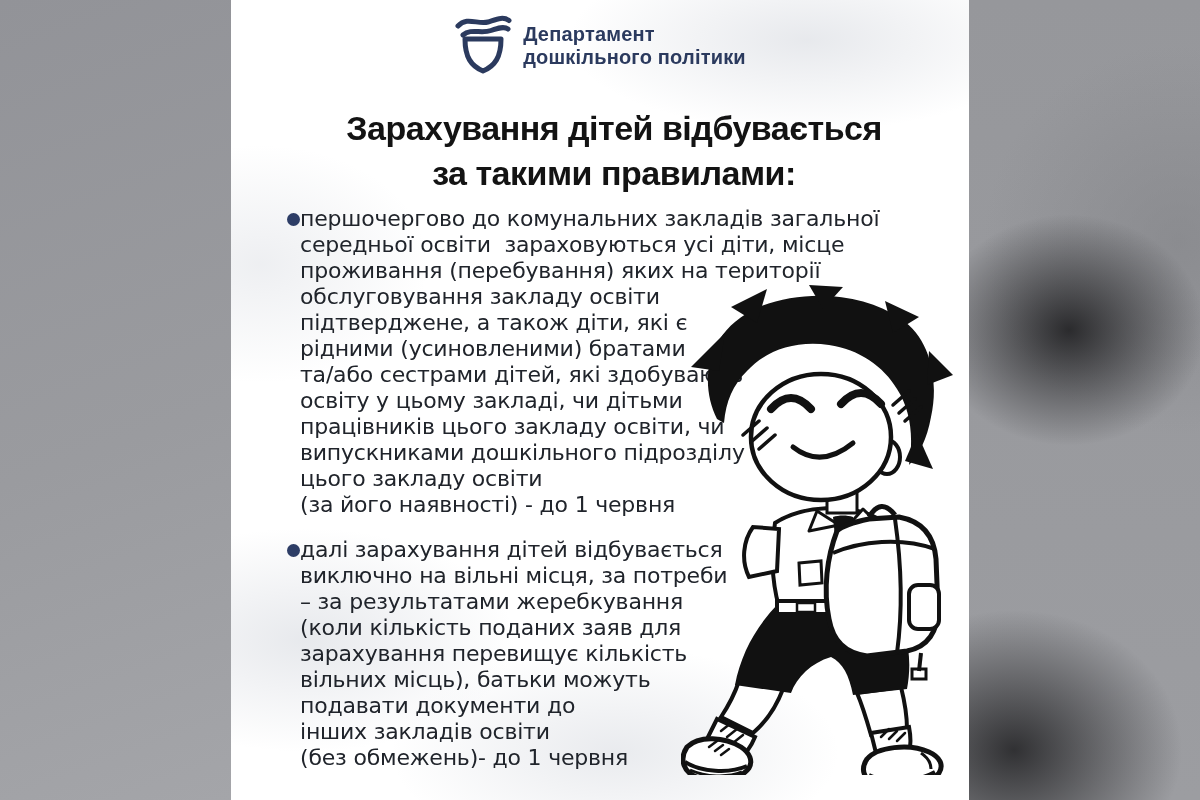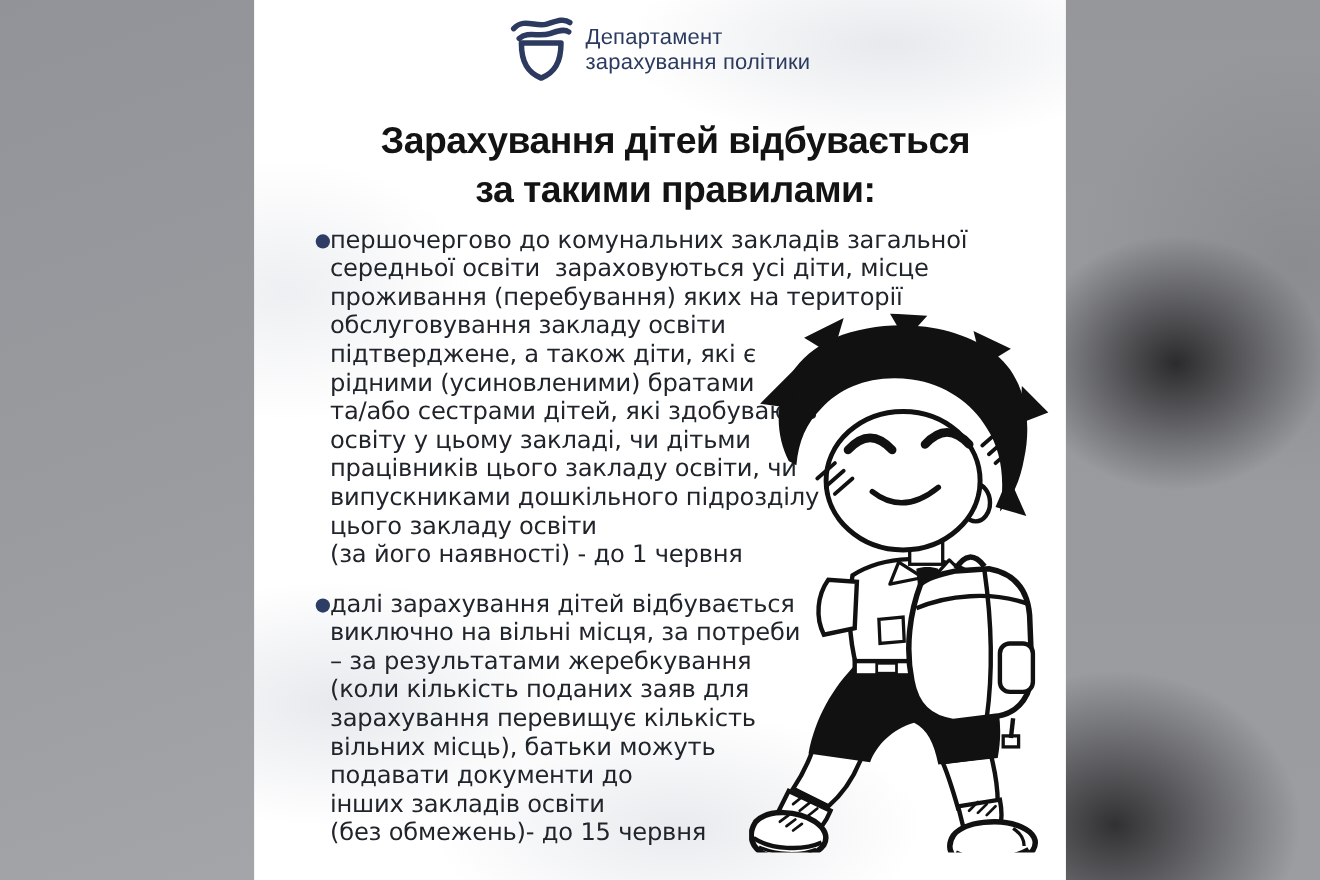--- a/index.html
+++ b/index.html
@@ -34,21 +34,21 @@
       #ffffff;
   }
 
   
   .logo-row {
     position:absolute; left:0; top:13px; width:100%;
     display:flex; justify-content:center; align-items:center; gap:11px;
   }
   .logo-text {
     font-family:"Liberation Sans", sans-serif;
-    font-weight:normal; font-size:20px; line-height:23px;
+    font-weight:bold; font-size:20px; line-height:23px;
     color:#2b3a5e; letter-spacing:0.2px;
   }
 
   
   .title {
     position:absolute; left:0; top:106px; width:100%;
     text-align:center;
     font-family:"Liberation Sans", sans-serif;
     font-weight:800; font-size:34px; line-height:45px;
     color:#131313; letter-spacing:-0.5px;
@@ -88,21 +88,21 @@
     <div class="logo-row">
       <span>
         <svg width="58" height="62" viewBox="0 0 58 62" fill="none">
           <path d="M4 13 C13 3 24 12 34 9 C42 6.5 49 3 55 7.5" stroke="#2b3a5e" stroke-width="5" fill="none" stroke-linecap="round"></path>
           <path d="M9 22 C17 15 27 21 37 17.5 C44 15 50 13 54 16" stroke="#2b3a5e" stroke-width="5" fill="none" stroke-linecap="round"></path>
           <path d="M11 26 C11 44 17 53 29 58 C41 53 47 44 47 26 Z" stroke="#2b3a5e" stroke-width="5" fill="none" stroke-linejoin="round"></path>
         </svg>
       </span>
       <div class="logo-text">
         <div>Департамент</div>
-        <div>зарахування політики</div>
+        <div>дошкільного політики</div>
       </div>
     </div>
 
     <div class="title">Зарахування дітей відбувається
 за такими правилами:</div>
 
     <div class="bullet bullet-1">
       <span class="bullet-dot"></span>
       <div class="bullet-text">першочергово до комунальних закладів загальної
 середньої освіти  зараховуються усі діти, місце
@@ -121,21 +121,21 @@
     <div class="bullet bullet-2">
       <span class="bullet-dot"></span>
       <div class="bullet-text">далі зарахування дітей відбувається
 виключно на вільні місця, за потреби
 – за результатами жеребкування
 (коли кількість поданих заяв для
 зарахування перевищує кількість
 вільних місць), батьки можуть
 подавати документи до
 інших закладів освіти
-(без обмежень)- до 15 червня</div>
+(без обмежень)- до 1 червня</div>
     </div>
 
     <svg class="illo" viewBox="0 0 280 490">
 
       <path d="M 176 408 L 220 402 C 224 418 226 432 226 444 L 190 450 C 186 436 182 422 176 408 Z" fill="#fff" stroke="#111" stroke-width="4"></path>
       <path d="M 190 448 L 228 442 C 230 452 230 460 228 468 L 196 472 C 194 464 192 456 190 448 Z" fill="#fff" stroke="#111" stroke-width="4"></path>
       <path d="M 200 452 L 208 444 M 208 454 L 216 446 M 216 456 L 224 448" stroke="#111" stroke-width="2.5" stroke-linecap="round"></path>
       <path d="M 186 474 C 178 486 184 498 202 502 C 226 506 248 500 258 488 C 263 480 259 472 248 467 C 228 458 196 462 186 474 Z" fill="#fff" stroke="#111" stroke-width="5"></path>
       <path d="M 188 490 C 206 499 236 497 254 487" stroke="#111" stroke-width="4" fill="none"></path>
       <path d="M 240 468 C 246 472 250 478 250 484" stroke="#111" stroke-width="3" fill="none"></path>

